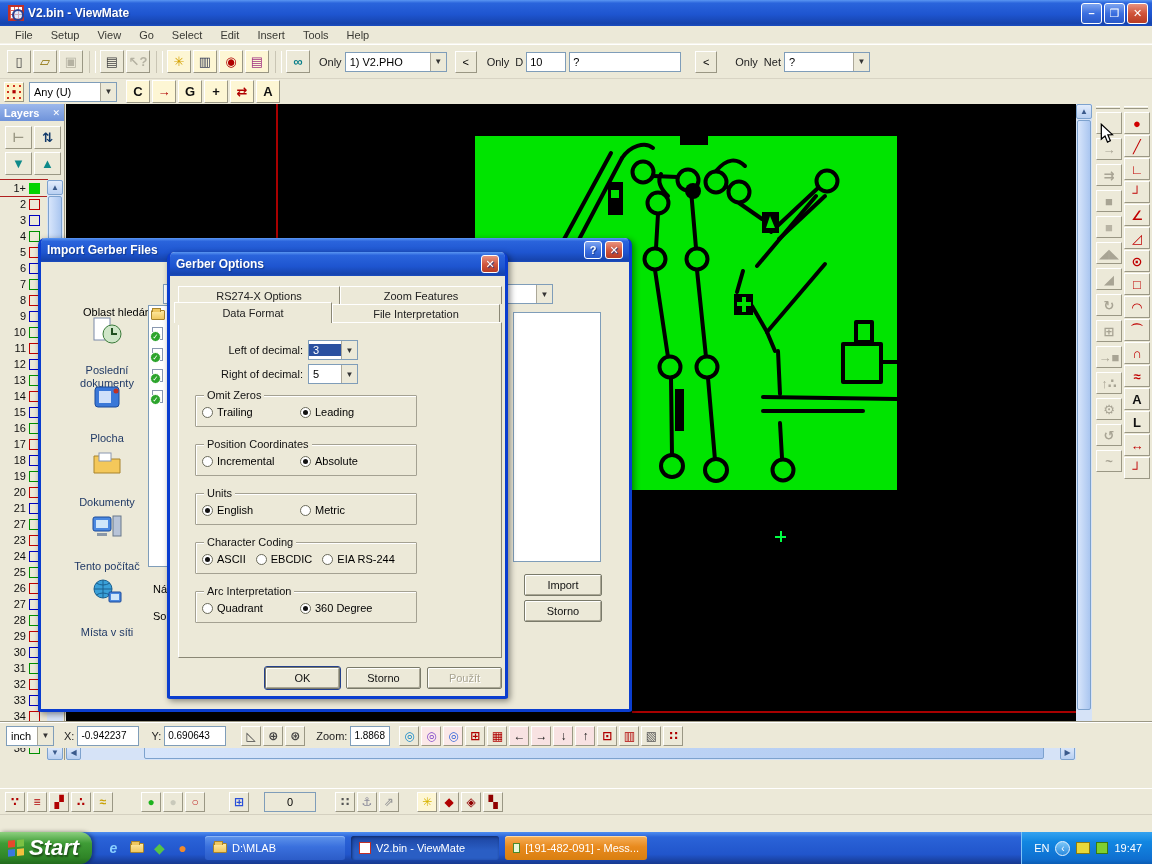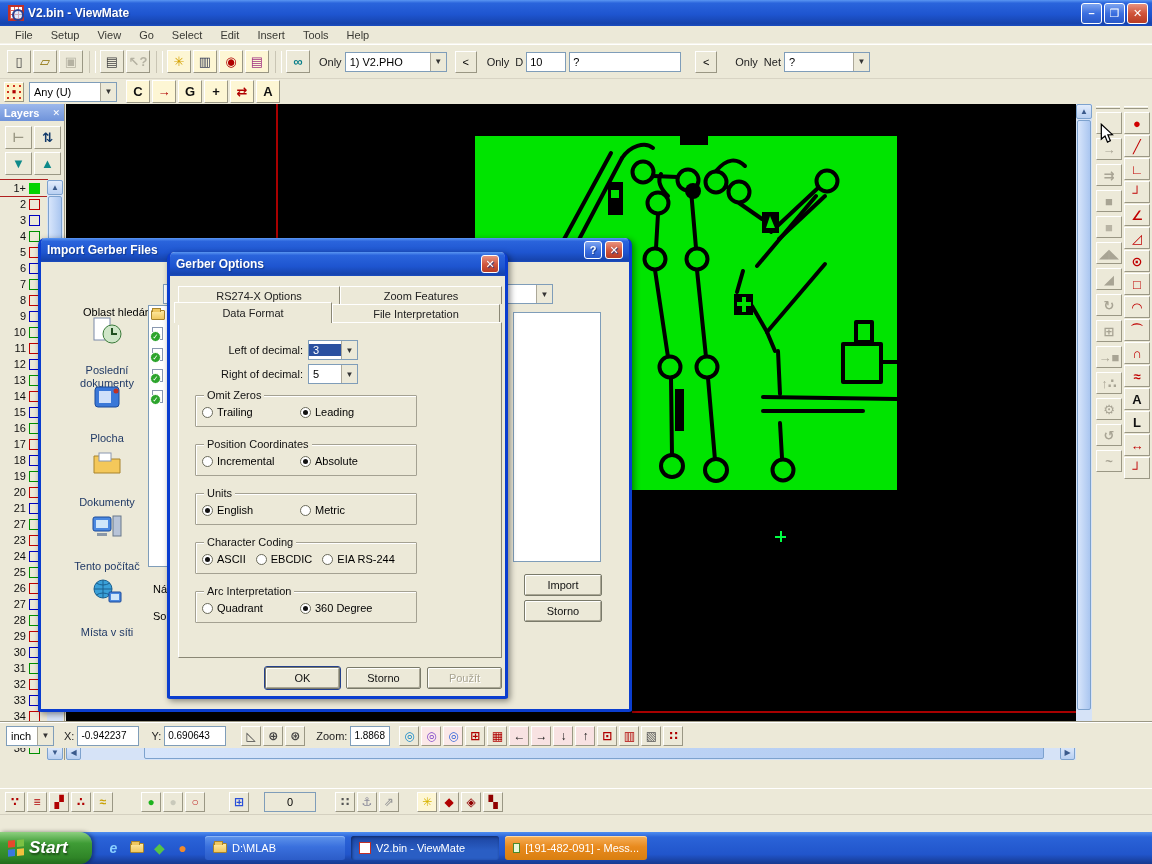--- a/index.html
+++ b/index.html
@@ -121,21 +121,21 @@
   #bottomstrip { position:absolute; left:0; top:814px; width:1152px; height:18px; background:#ece9d8; border-top:1px solid #d4d0c0; }
 
   
   #taskbar { position:absolute; left:0; top:832px; width:1152px; height:32px;
     background:linear-gradient(180deg,#4f8ef0 0%,#2a63d8 16%,#2155cb 70%,#16398f 100%); display:flex; align-items:center; }
   #start-btn { width:92px; height:32px; border-radius:0 12px 12px 0; display:flex; align-items:center; gap:5px; padding-left:8px;
     background:linear-gradient(180deg,#8ed080 0%,#3f9c36 35%,#2f8527 80%,#226b1c 100%); box-shadow:2px 0 4px rgba(0,0,0,.4); }
   #start-flag { width:16px; height:16px; display:grid; grid-template-columns:7px 7px; grid-template-rows:7px 7px; gap:2px; transform:skewY(-6deg); }
   #start-flag i:nth-child(1){background:#e8482c;} #start-flag i:nth-child(2){background:#7bc143;}
   #start-flag i:nth-child(3){background:#3b78de;} #start-flag i:nth-child(4){background:#f3c03e;}
-  #start-label { color:#fff; font-size:17px; font-weight:bold; font-style:italic; text-shadow:1px 2px 2px #1c4a16; }
+  #start-label { color:#fff; font-size:22px; font-weight:bold; font-style:italic; text-shadow:1px 2px 2px #1c4a16; }
   .ql-icon { width:19px; height:19px; margin:0 2px; display:inline-flex; align-items:center; justify-content:center; font-size:14px; font-weight:bold; }
   .task-btn { height:24px; margin:0 3px; padding:0 8px; border-radius:3px; display:flex; align-items:center; gap:5px; color:#fff;
     background:linear-gradient(180deg,#5f95ec,#3a70dd 45%,#2c5cc8); box-shadow:inset 0 1px 0 #8ab4f4; white-space:nowrap; overflow:hidden; }
   .task-btn.active { background:linear-gradient(180deg,#1c44a0,#2a5ec4 60%,#2a5ec4); box-shadow:inset 1px 1px 3px #102a66; }
   .task-btn.alert { background:linear-gradient(180deg,#f6b05a,#e88a1e 45%,#d97f10); box-shadow:inset 0 1px 0 #ffd9a0; }
   #tray { margin-left:auto; height:32px; display:flex; align-items:center; gap:6px; padding:0 10px 0 12px; color:#fff;
     background:linear-gradient(180deg,#35a3f0,#1287e2 30%,#0f6fd0 85%,#0a5cb4); border-left:1px solid #7fc4f8; }
   #tray-chevron { width:15px; height:15px; border-radius:50%; background:linear-gradient(180deg,#7ec8f8,#2a8ade); border:1px solid #e8f4ff;
     color:#fff; font-size:10px; display:flex; align-items:center; justify-content:center; }
   .tray-ic { width:14px; height:12px; display:inline-block; }
@@ -853,15 +853,22 @@
       <span>D:\MLAB</span>
     </div>
     <div class="task-btn active" style="width:148px">
       <span style="width:12px;height:12px;background:#fff;border:1px solid #c03028;display:inline-block"></span>
       <span>V2.bin - ViewMate</span>
     </div>
     <div class="task-btn alert" style="width:142px">
       <span style="width:12px;height:10px;background:#e8f8d8;border:1px solid #4a8a2a;display:inline-block"></span>
       <span>[191-482-091] - Mess...</span>
     </div>
+    <div id="tray">
+      <span>EN</span>
+      <span id="tray-chevron">‹</span>
+      <span class="tray-ic" style="background:#e8d83a;border:1px solid #8a7a10"></span>
+      <span class="tray-ic" style="background:#7fd030;border:1px solid #3a7a10;width:12px"></span>
+      <span>19:47</span>
+    </div>
   </div>
 
 </div>
 
 </body></html>

